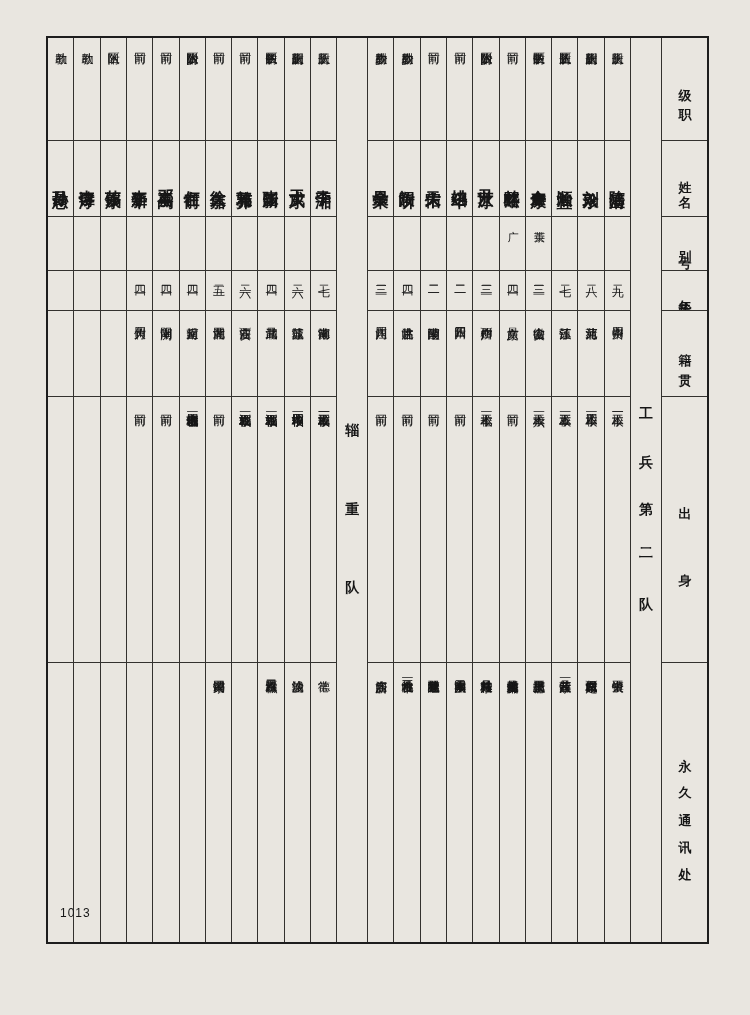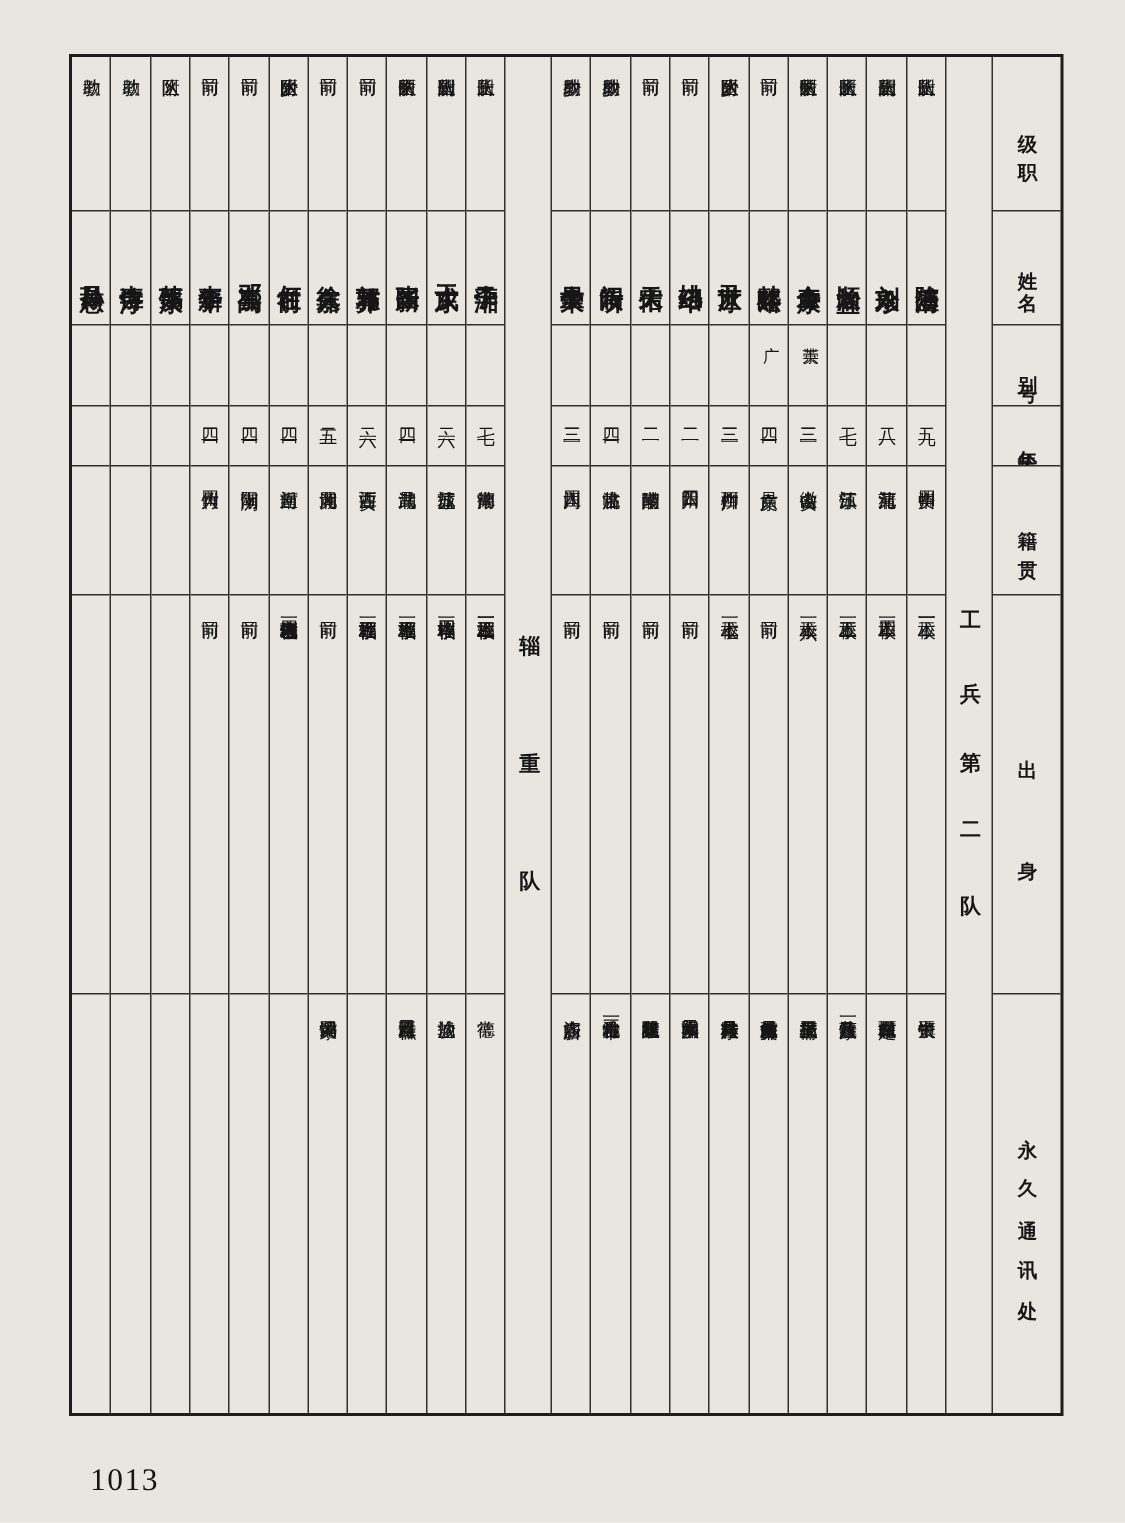--- a/index.html
+++ b/index.html
@@ -60,23 +60,23 @@
   .ls-a{letter-spacing:1.5em;padding-top:1.5em;}
   .ls-b{letter-spacing:1.1em;padding-top:1.1em;}
   .ls-c{letter-spacing:0.5em;padding-top:0.5em;}
   .ls-d{letter-spacing:0.15em;padding-top:0.15em;}
   .ls-e{letter-spacing:5.2em;padding-top:5.2em;}
   .ls-f{letter-spacing:2.1em;padding-top:2.1em;}
   .title-txt{font-size:14px;font-weight:bold;}
   .ts-a{letter-spacing:3.4em;padding-top:3.4em;}
   .ts-b{letter-spacing:5.6em;padding-top:5.6em;}
   .page-number{
-    position:absolute;left:60px;top:974px;
-    font-size:21px;letter-spacing:1px;
-    font-family:Liberation Serif, serif;
+    position:absolute;left:60px;top:906px;
+    font-size:12px;letter-spacing:1px;
+    font-family:Liberation Sans, sans-serif;
   }
 </style>
 </head>
 <body>
 
 <div class="page">
   <div class="scan-table" id="roster-table">
       <div class="col header-col">
         <div class="cell h-rank hdr-cell">
           <span class="vt hdr-txt ls-a">级职</span>

